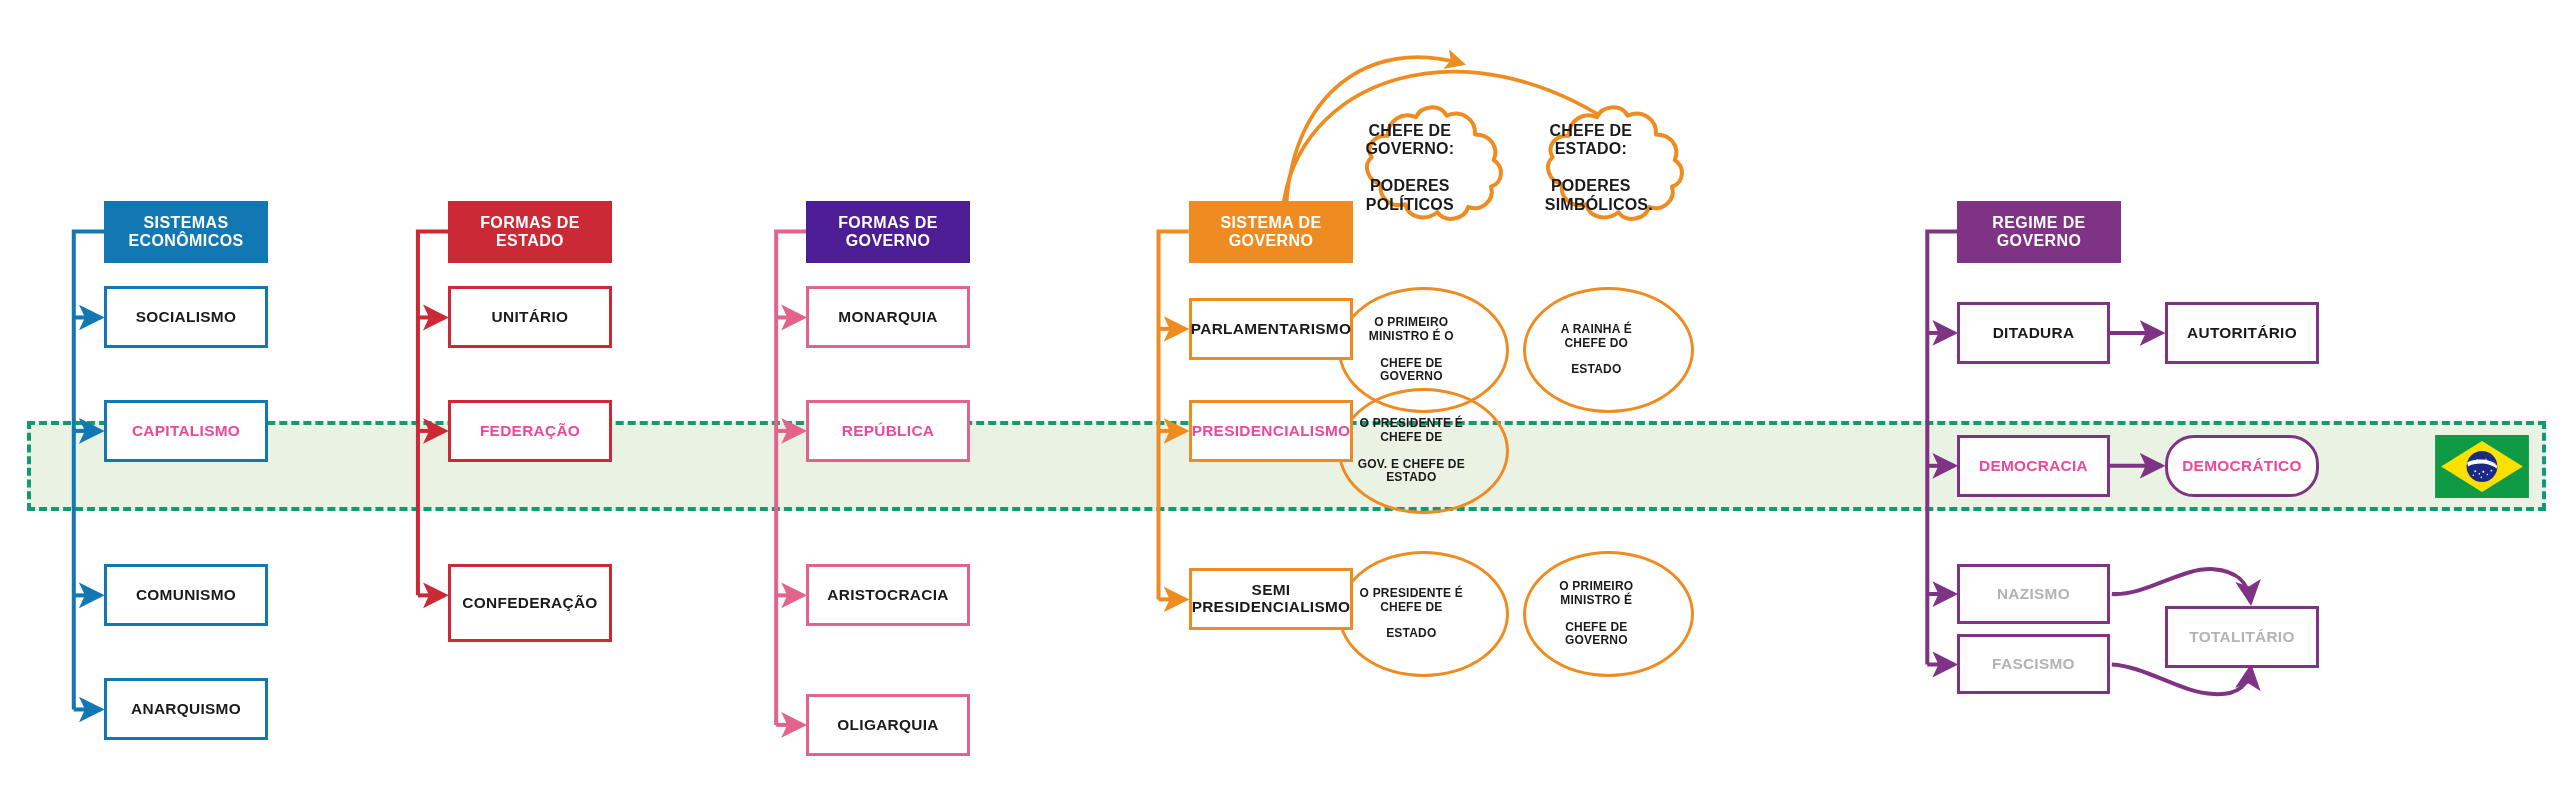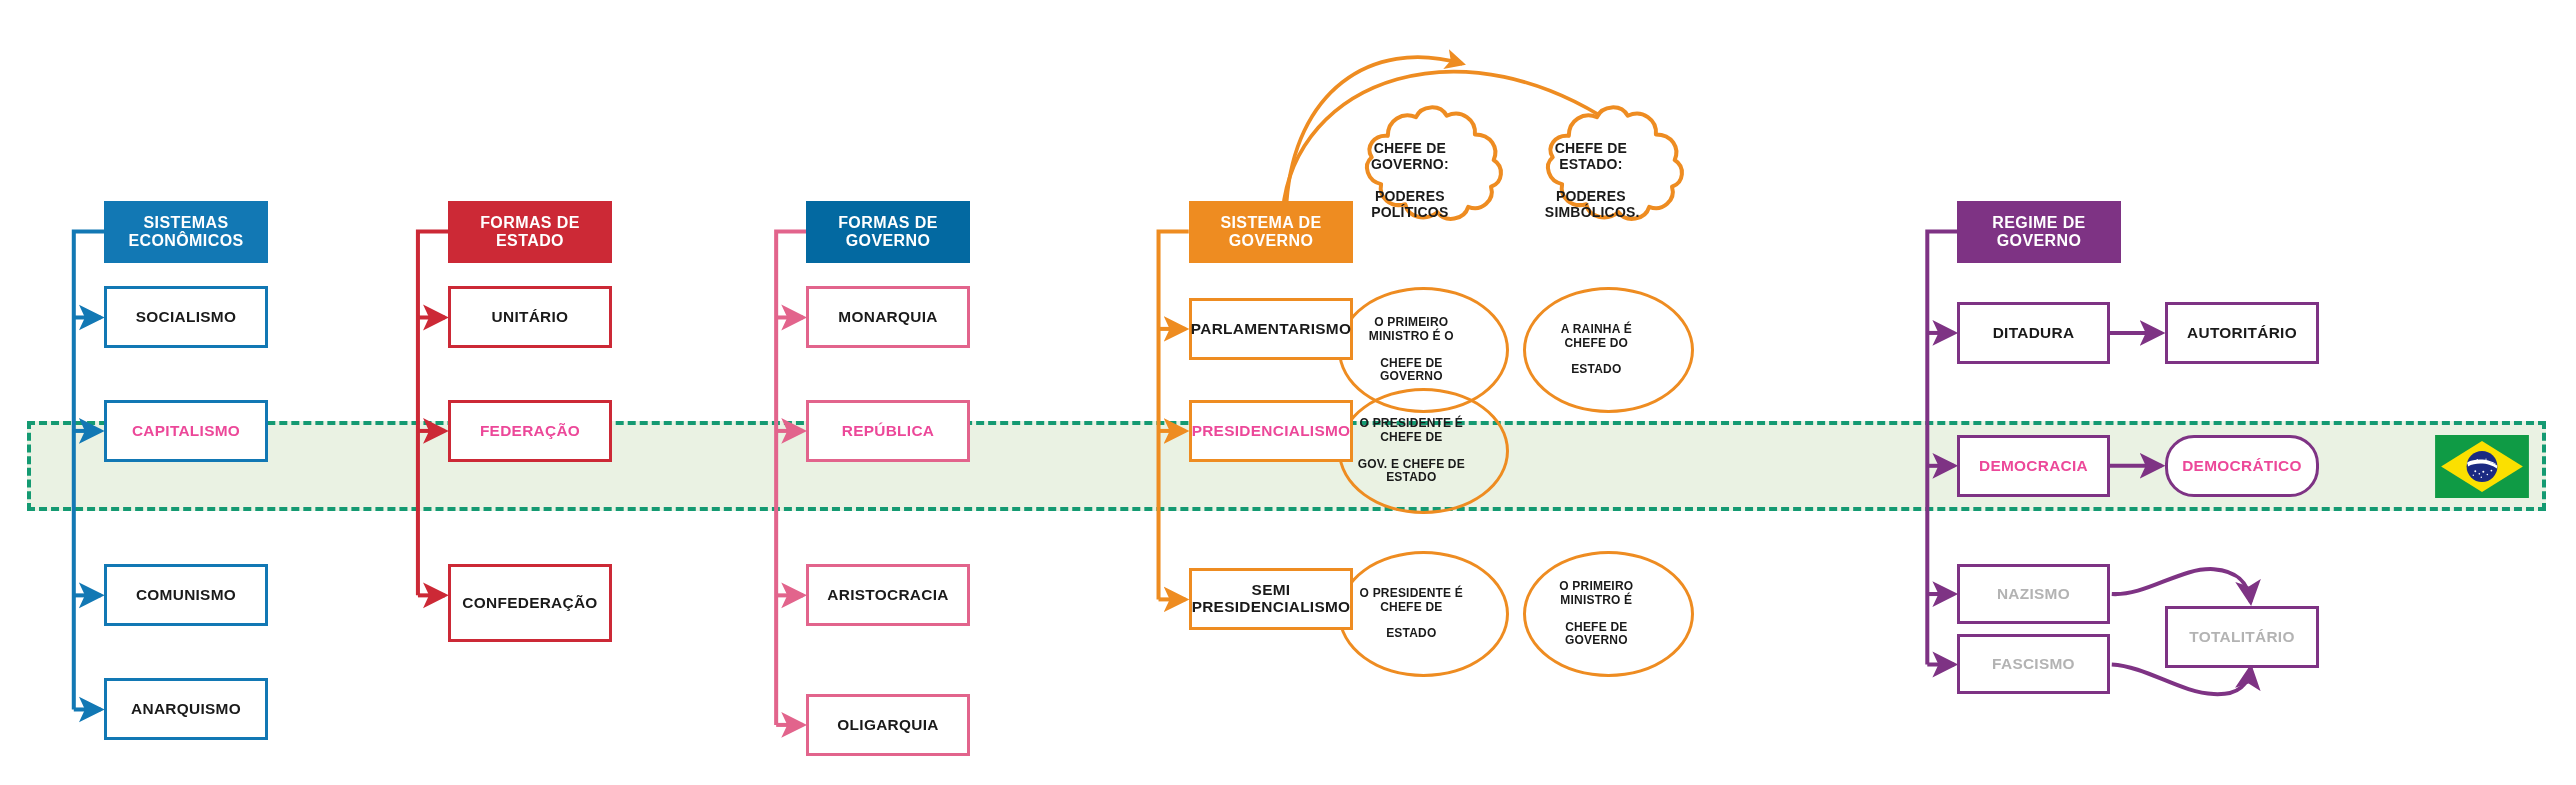--- a/index.html
+++ b/index.html
@@ -42,24 +42,24 @@
     display:flex;align-items:center;justify-content:center;
     text-align:center;line-height:1.12;
     font-size:12px;font-weight:bold;color:#1a1a1a;
     letter-spacing:0.2px;
   }
   .ell span{display:block;width:82%;}
 
   
   .cloud{position:absolute;}
   .cloud .lbl{
-    position:absolute;left:0;top:16px;width:100%;height:100%;
+    position:absolute;left:0;top:4px;width:100%;height:100%;
     display:flex;align-items:center;justify-content:center;
     text-align:center;line-height:1.15;
-    font-size:14px;font-weight:bold;color:#1a1a1a;letter-spacing:0.2px;
+    font-size:16px;font-weight:bold;color:#1a1a1a;letter-spacing:0.2px;
     pointer-events:none;
   }
   .cloud .lbl span{display:block;width:74%;}
 
   
   svg.links{position:absolute;left:0;top:0;width:2576px;height:786px;overflow:visible;}
 
   
   .flag{position:absolute;overflow:hidden;}
 </style>
@@ -179,21 +179,21 @@
   </div>
 
   <div class="hdr" style="left:104px;top:201px;width:164px;height:62px;background:#1278b4;">
     <span>SISTEMAS ECONÔMICOS</span>
   </div>
 
   <div class="hdr" style="left:448px;top:201px;width:164px;height:62px;background:#cc2936;">
     <span>FORMAS DE ESTADO</span>
   </div>
 
-  <div class="hdr" style="left:806px;top:201px;width:164px;height:62px;background:#0369a1;">
+  <div class="hdr" style="left:806px;top:201px;width:164px;height:62px;background:#4c1d95;">
     <span>FORMAS DE GOVERNO</span>
   </div>
 
   <div class="hdr" style="left:1957px;top:201px;width:164px;height:62px;background:#7e3384;">
     <span>REGIME DE GOVERNO</span>
   </div>
 
   <div class="hdr" style="left:1189px;top:201px;width:164px;height:62px;background:#ee8c21;">
     <span>SISTEMA DE GOVERNO</span>
   </div>

